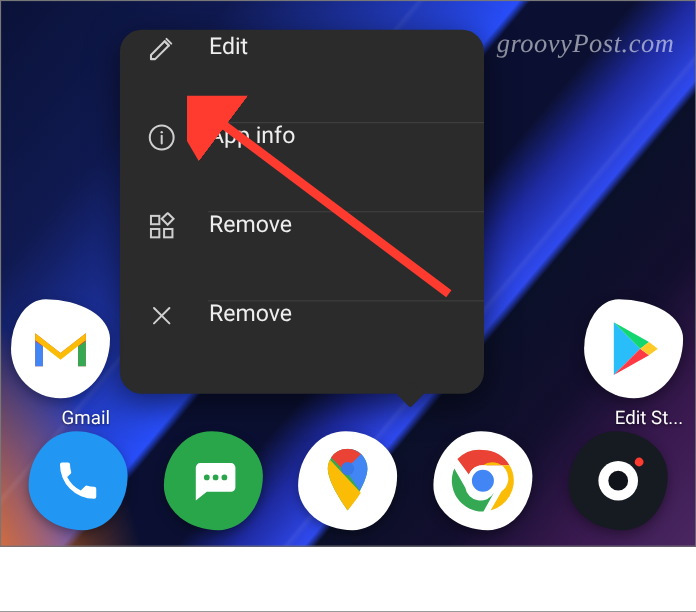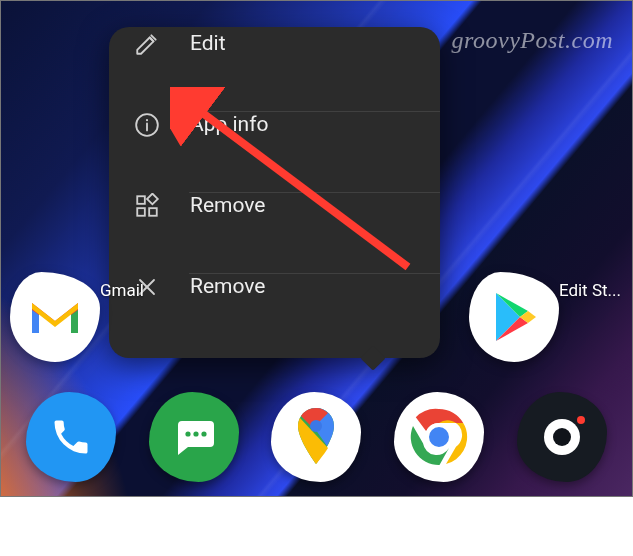--- a/index.html
+++ b/index.html
@@ -20,21 +20,21 @@
   .menu{position:absolute;left:109px;top:27px;width:331px;background:#2b2b2b;border-radius:20px;box-shadow:0 8px 30px rgba(0,0,0,.55);padding:4px 0;color:#e8e8e8;}
   .menu::after{content:"";position:absolute;left:255px;bottom:-9px;width:18px;height:18px;background:#2b2b2b;transform:rotate(45deg);border-radius:2px;}
   .mi{display:flex;align-items:flex-start;height:80px;padding:0 25px;cursor:pointer;}
   .mi .icon{width:26px;height:26px;flex:0 0 26px;margin-right:30px;display:flex;align-items:center;justify-content:center;}
   .mi .lbl{font-size:21px;color:#eee;}
   .sep{height:1px;background:rgba(255,255,255,.1);margin-left:80px;}
   svg{display:block}
   
   .arrow{position:absolute;left:170px;top:87px;pointer-events:none;}
   
-  .appicon{position:absolute;display:flex;align-items:flex-start;}
+  .appicon{position:absolute;display:flex;flex-direction:column;align-items:flex-end;}
   .bubble{width:90px;height:90px;border-radius:35% 65% 50% 50% / 50% 40% 60% 50%;background:#fff;display:flex;align-items:center;justify-content:center;box-shadow:0 4px 12px rgba(0,0,0,.35);}
   .appicon .cap{margin-top:8px;font-size:17px;color:#fff;text-shadow:0 1px 3px rgba(0,0,0,.6);max-width:100px;white-space:nowrap;overflow:hidden;text-overflow:ellipsis;text-align:center;}
   
   .dock{position:absolute;left:0;bottom:0;width:100%;height:120px;display:flex;justify-content:space-around;align-items:center;padding:0 10px;box-sizing:border-box;}
   .dicon{width:90px;height:90px;border-radius:48% 52% 45% 55% / 55% 45% 55% 45%;display:flex;align-items:center;justify-content:center;box-shadow:0 4px 10px rgba(0,0,0,.35);}
   .frame{position:absolute;inset:0;border:1px solid #777;pointer-events:none;}
 </style>
 </head>
 <body>
 

